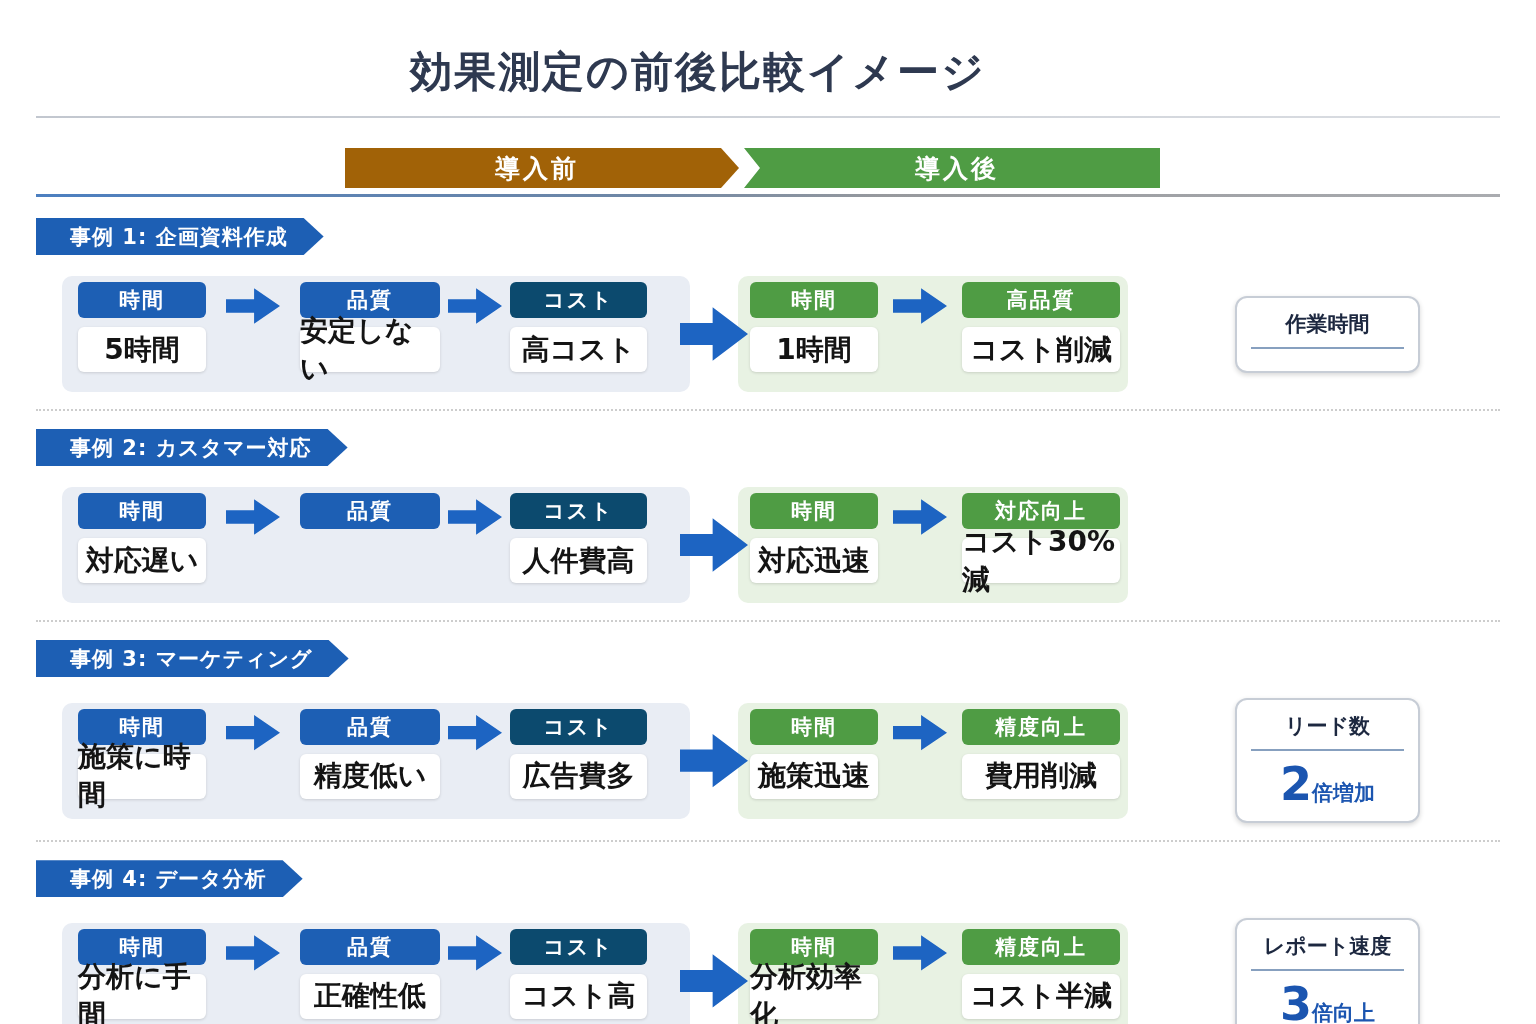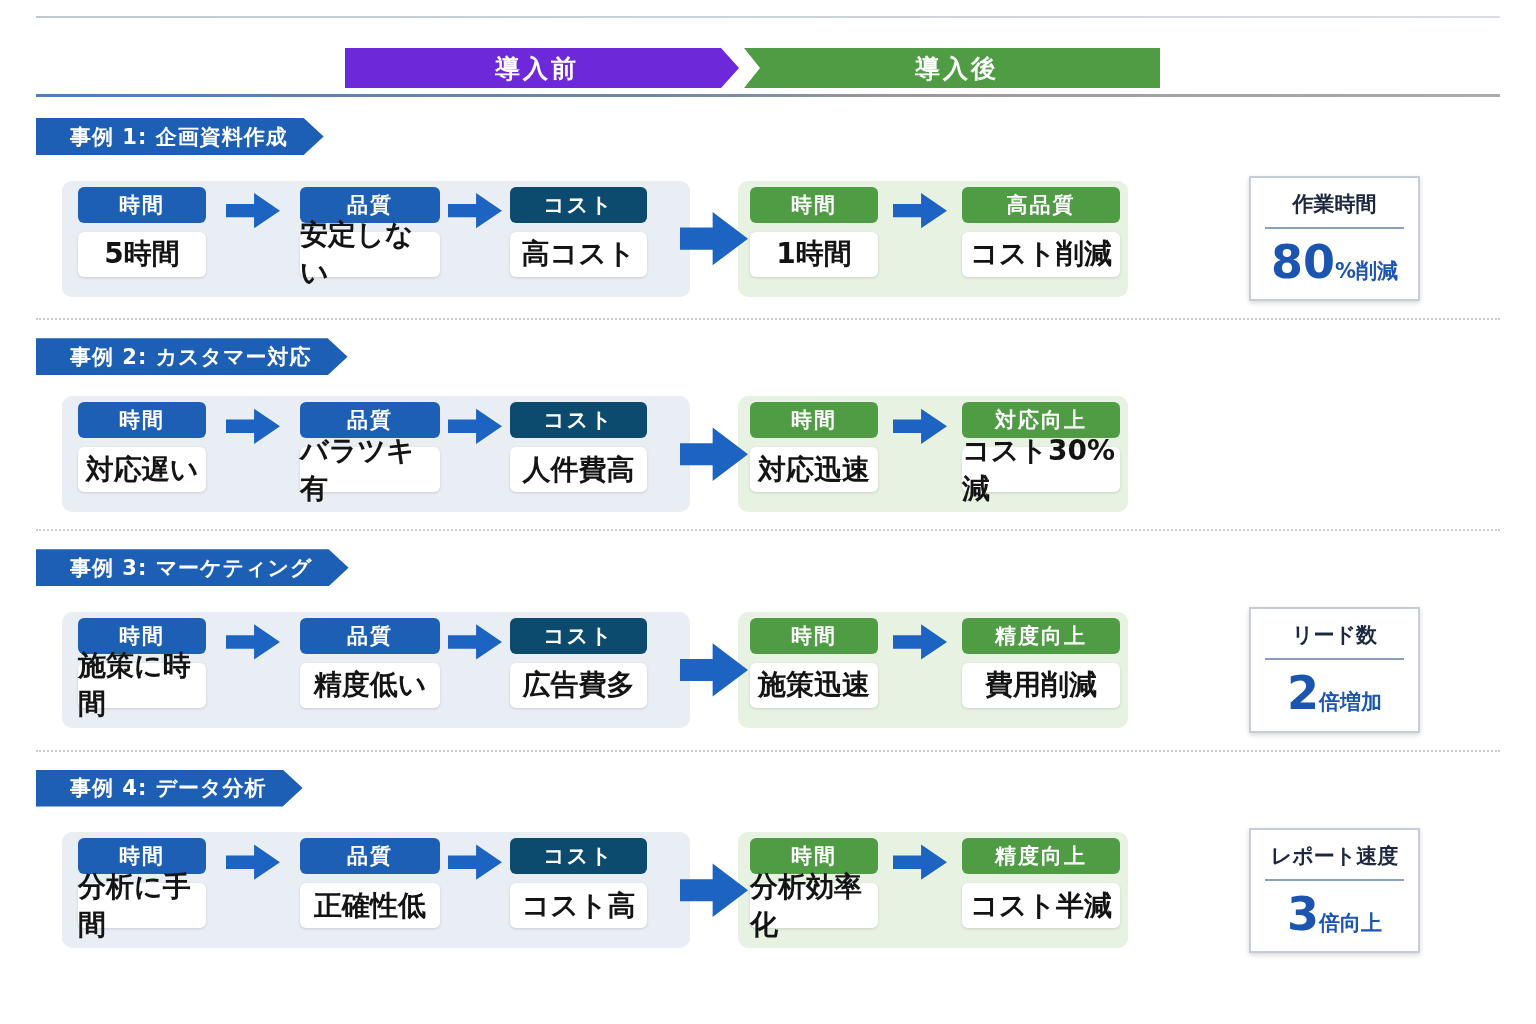--- a/index.html
+++ b/index.html
@@ -6,21 +6,21 @@
   body{font-family:"DejaVu Sans","Liberation Sans",sans-serif;}
   .page{width:1536px;height:1024px;box-sizing:border-box;padding:0 36px;overflow:hidden;background:#fff;}
 
   
   .title{margin:44px 140px 0 0;text-align:center;font-size:42px;font-weight:bold;color:#2e3950;letter-spacing:2px;}
   .title-rule{height:2px;margin-top:16px;background:linear-gradient(to right,#c2c7cf,#dadde2);}
 
   
   .header-bar{display:flex;margin-top:30px;height:40px;}
   .seg{display:flex;align-items:center;justify-content:center;color:#fff;font-size:25px;font-weight:bold;letter-spacing:3px;}
-  .seg-before{width:384px;margin-left:309px;background:#6d28d9;
+  .seg-before{width:384px;margin-left:309px;background:#a16207;
     clip-path:polygon(0 0,calc(100% - 18px) 0,100% 50%,calc(100% - 18px) 100%,0 100%);padding-right:10px;}
   .seg-after{width:406px;margin-left:5px;background:#4f9c44;
     clip-path:polygon(0 0,100% 0,100% 100%,0 100%,16px 50%);padding-left:10px;}
   .header-rule{height:3px;margin-top:6px;
     background:linear-gradient(to right,#4c7fc0 0%,#6f87a5 42%,#97999d 58%,#aaacb0 100%);}
 
   
   .case-row{margin-top:21px;}
   .sep{border:none;border-top:2px dotted #cdcdcd;margin:17px 0 0 0;}
   .sep + .case-row{margin-top:18px;}
@@ -47,34 +47,35 @@
   .arrow{background:#1d64c2;flex-shrink:0;}
   .arrow-sm{width:54px;height:42px;margin:3px 20px 0 20px;
     clip-path:polygon(0 34%,52% 34%,52% 8%,100% 50%,52% 92%,52% 66%,0 66%);}
   .arrow-sm.m8{margin-left:8px;margin-right:8px;}
   .arrow-sm.m15{margin-left:15px;margin-right:15px;}
   .big-arrow-wrap{width:48px;display:flex;justify-content:center;align-self:center;}
   .arrow-big{width:68px;height:58px;
     clip-path:polygon(0 31%,48% 31%,48% 4%,100% 50%,48% 96%,48% 69%,0 69%);}
 
   
-  .metric{margin-left:auto;margin-right:80px;width:171px;box-sizing:border-box;text-align:center;
-    background:#fff;border:2px solid #c7cdd6;border-radius:0;box-shadow:0 2px 5px rgba(0,0,0,.16);
+  .metric{margin-left:auto;margin-right:80px;width:185px;box-sizing:border-box;text-align:center;
+    background:#fff;border:2px solid #c7cdd6;border-radius:12px;box-shadow:0 2px 5px rgba(0,0,0,.16);
     padding:12px 0 13px 0;}
   .metric-label{font-size:21px;font-weight:600;color:#1d2840;}
   .metric-rule{height:2px;background:#87a0bf;margin:9px 14px;}
   .metric-value{color:#1b55b0;font-weight:bold;line-height:1.05;}
   .metric-big{font-size:46px;}
   .metric-suffix{font-size:21px;}
 </style>
 </head>
 <body>
 
 <div class="page">
 
+  <div class="title">効果測定の前後比較イメージ</div>
   <div class="title-rule"></div>
 
   <div class="header-bar">
     <div class="seg seg-before">導入前</div>
     <div class="seg seg-after">導入後</div>
   </div>
   <div class="header-rule"></div>
 
   <div class="case-row">
     <div class="badge">事例 1: 企画資料作成</div>
@@ -105,39 +106,37 @@
         </div>
         <div class="arrow arrow-sm m15"></div>
         <div class="col w158">
           <div class="lab lab-green w158">高品質</div>
           <div class="val w158">コスト削減</div>
         </div>
       </div>
       <div class="metric">
         <div class="metric-label">作業時間</div>
         <div class="metric-rule"></div>
-        <div class="metric-value"><span class="metric-big">80</span><span class="metric-suffix">%削減</span></div>
       </div>
     </div>
   </div>
 
   <hr class="sep">
 
   <div class="case-row">
     <div class="badge">事例 2: カスタマー対応</div>
     <div class="row-body">
       <div class="panel panel-before">
         <div class="col w128">
           <div class="lab lab-blue w128">時間</div>
           <div class="val w128">対応遅い</div>
         </div>
         <div class="arrow arrow-sm"></div>
         <div class="col w140">
           <div class="lab lab-blue w140">品質</div>
-          <div class="val w140">バラツキ有</div>
         </div>
         <div class="arrow arrow-sm m8"></div>
         <div class="col w137">
           <div class="lab lab-orange w137">コスト</div>
           <div class="val w137">人件費高</div>
         </div>
       </div>
       <div class="big-arrow-wrap">
         <div class="arrow arrow-big"></div>
       </div>

